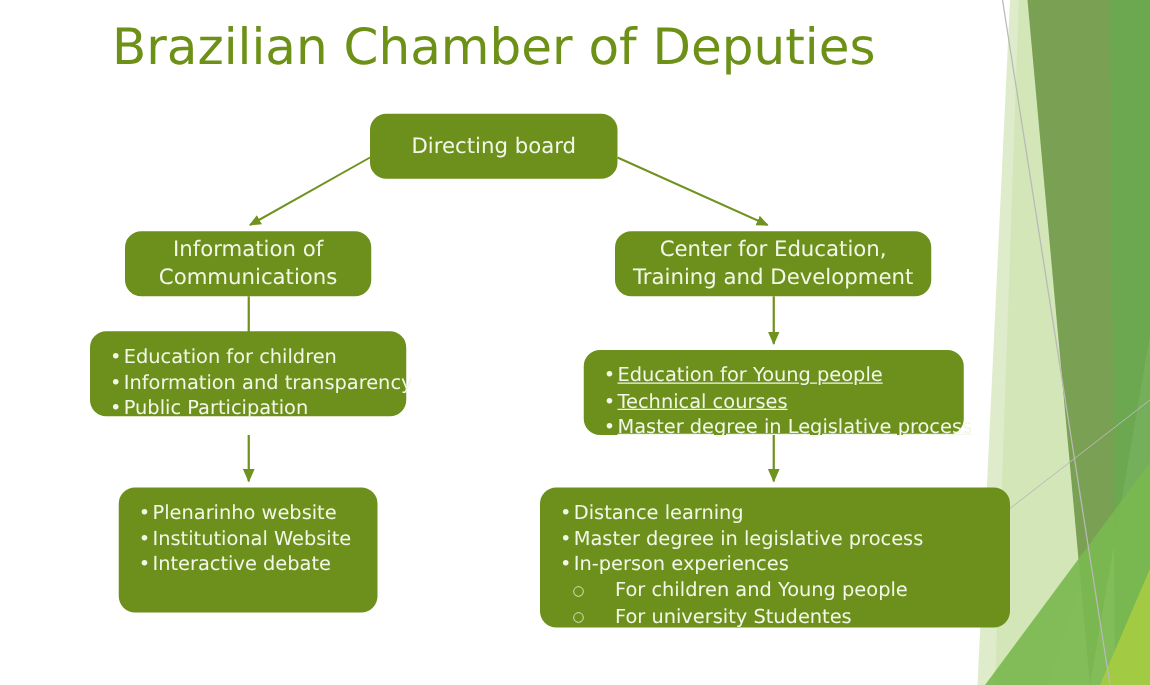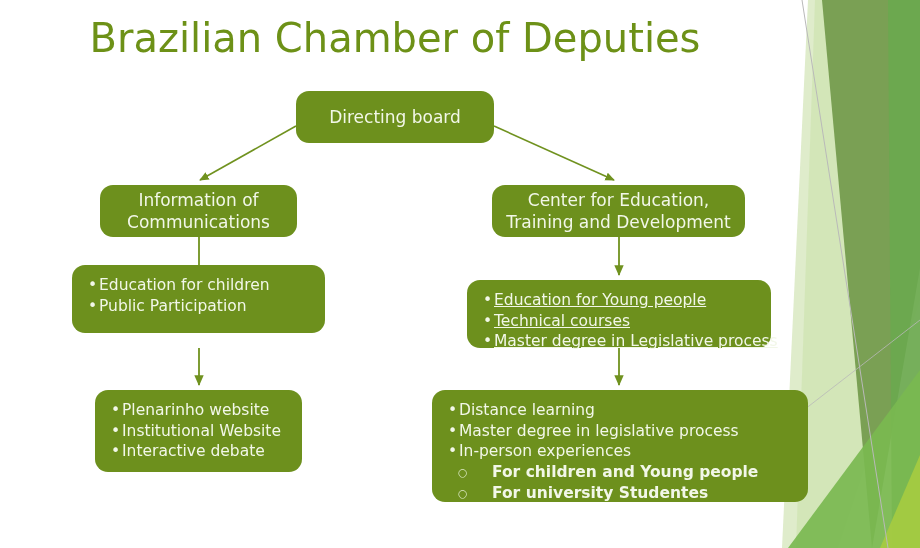--- a/index.html
+++ b/index.html
@@ -89,38 +89,37 @@
     white-space: nowrap;
   }
   .bullet-list li.lvl1::before {
     content: "\2022";
     display: inline-block;
     width: 11px;
     margin-left: 0px;
   }
   .bullet-list li.lvl2 {
     padding-left: 10px;
-    font-weight: bold;
   }
   .bullet-list li.lvl2::before {
     content: "\25CB";
     display: inline-block;
     width: 34px;
     font-size: 11px;
     color: #dce9c4;
     vertical-align: 1px;
   }
 
   
   #node-directing-board { left: 296px; top: 91px;  width: 198px; height: 52px; }
   #node-directorate     { left: 100px; top: 185px; width: 197px; height: 52px; }
   #node-center-edu      { left: 492px; top: 185px; width: 253px; height: 52px; }
   #node-left-list       { left: 72px;  top: 265px; width: 253px; height: 68px; }
   #node-right-list      { left: 467px; top: 280px; width: 304px; height: 68px; text-decoration: underline; }
-  #node-left-outputs    { left: 95px;  top: 390px; width: 207px; height: 82px; }
+  #node-left-outputs    { left: 95px;  top: 390px; width: 207px; height: 100px; }
   #node-right-outputs   { left: 432px; top: 390px; width: 376px; height: 112px; }
 </style>
 </head>
 <body>
 
 <svg id="corner-decoration" viewBox="0 0 160 548" preserveAspectRatio="none">
   <polygon points="40,0 160,0 160,300 95,548 20,548" fill="#ffffff"></polygon>
   <polygon points="48,0 160,0 160,548 22,548" fill="#dfeccb"></polygon>
   <polygon points="30,0 160,0 160,480 160,548 95,548" fill="#ffffff" opacity="0"></polygon>
   <polygon points="55,0 160,0 160,300 78,548 36,548" fill="#cfe4b2" opacity="0.75"></polygon>
@@ -170,20 +169,21 @@
   <div class="node centered" id="node-center-edu">
     <span>
       <span>Center for Education,</span><br>
       <span>Training and Development</span>
     </span>
   </div>
 
   <div class="node listbox" id="node-left-list">
     <ul class="bullet-list">
       <li class="lvl1">Education for children</li>
+      <li class="lvl1">Information and transparency</li>
       <li class="lvl1">Public Participation</li>
     </ul>
   </div>
 
   <div class="node listbox" id="node-right-list">
     <ul class="bullet-list">
       <li class="lvl1">Education for Young people</li>
       <li class="lvl1">Technical courses</li>
       <li class="lvl1">Master degree in Legislative process</li>
     </ul>

